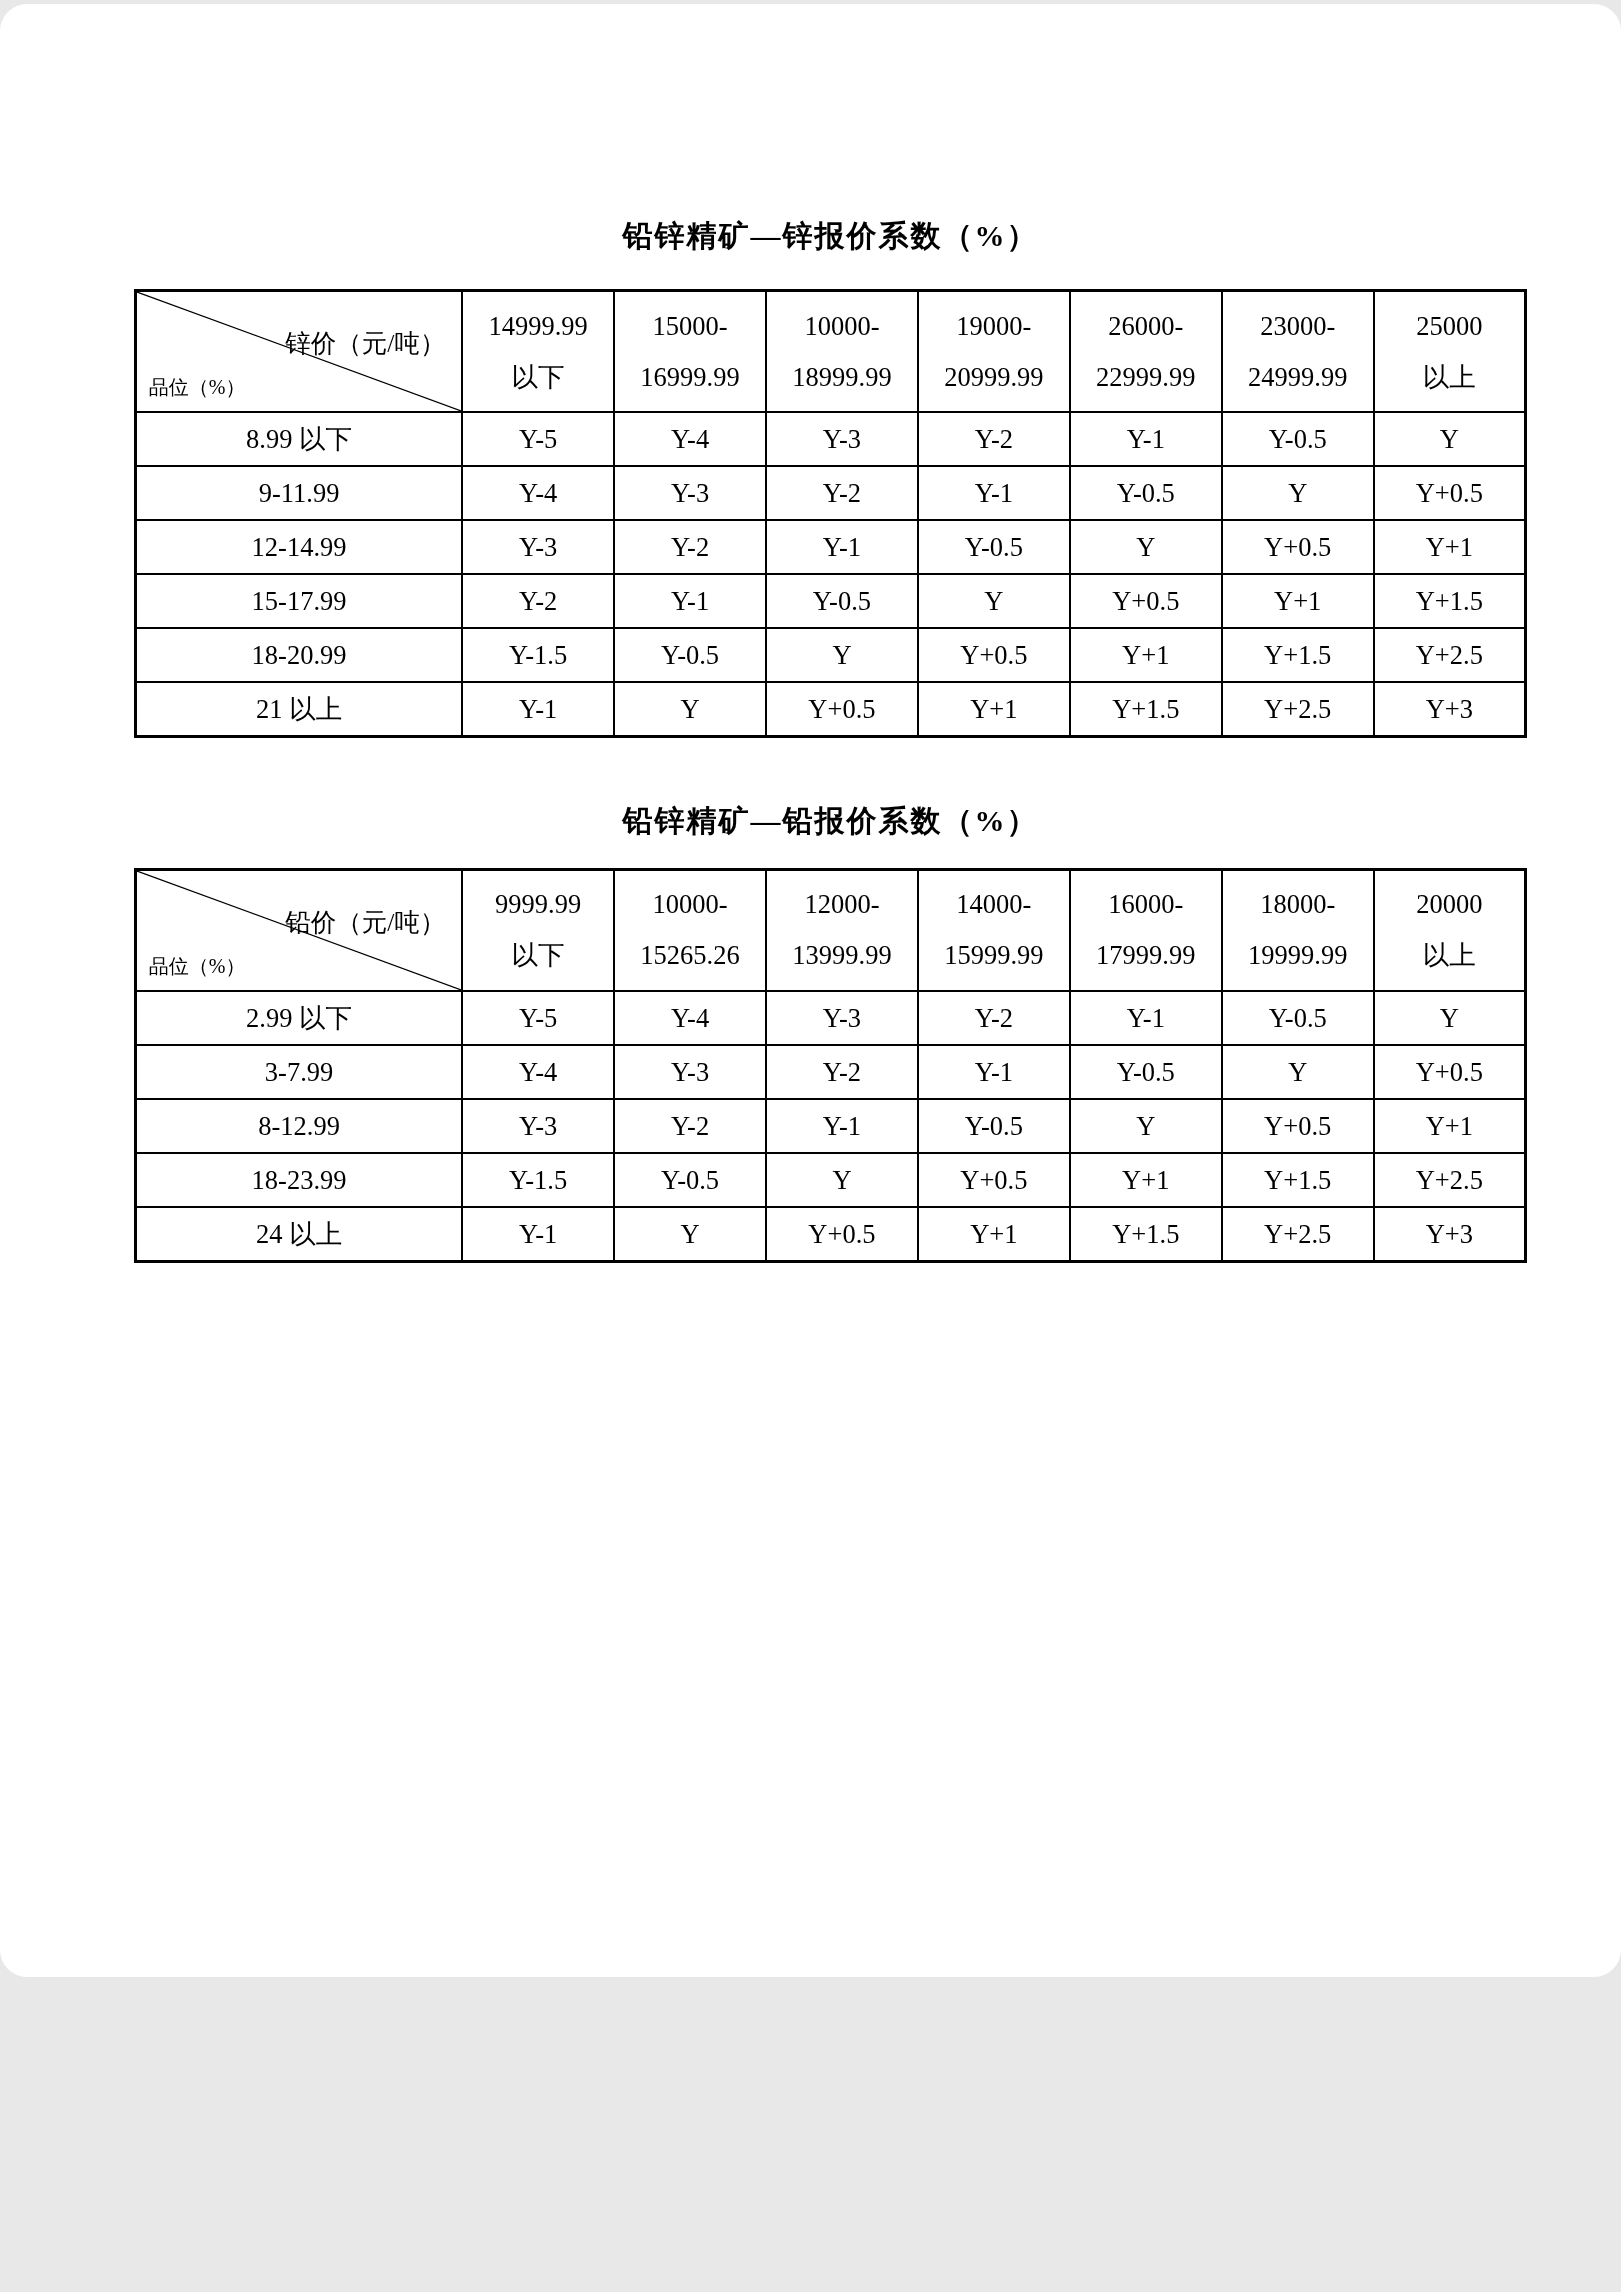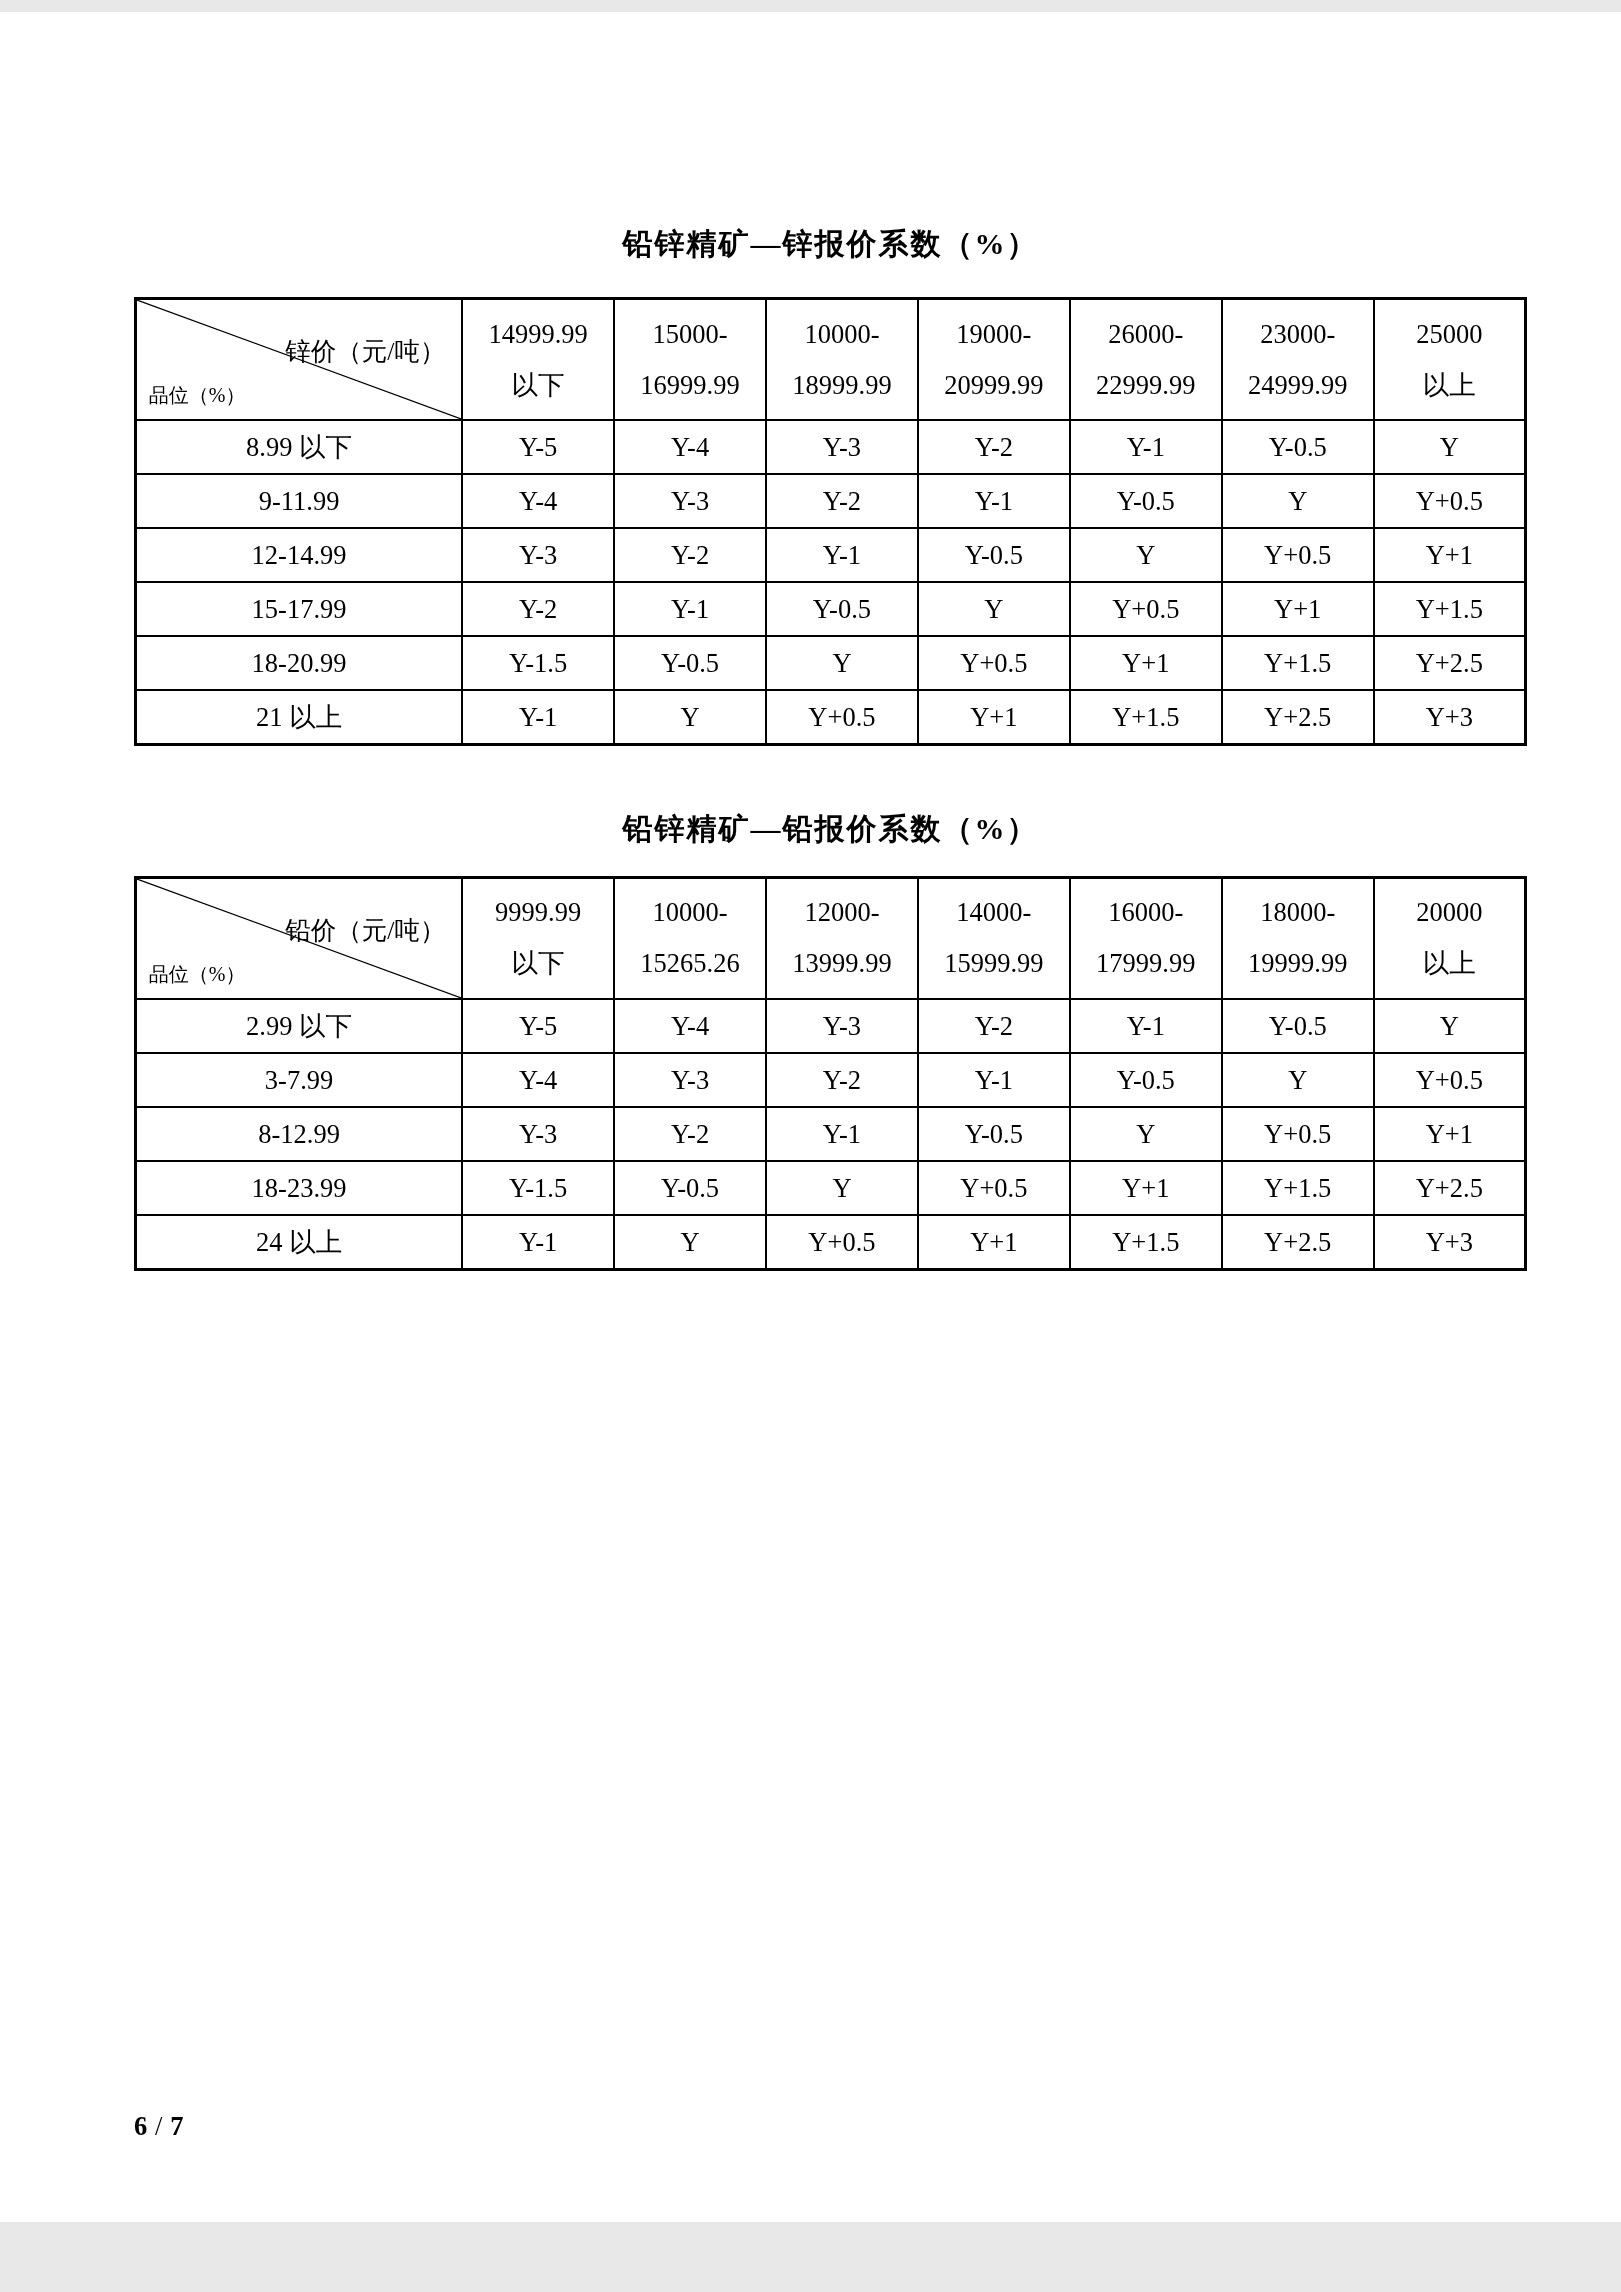--- a/index.html
+++ b/index.html
@@ -1,23 +1,24 @@
 <!DOCTYPE html>
 <html lang="zh"><head>
 <meta charset="utf-8">
 <style>
   html,body{margin:0;padding:0;background:#e8e8e8;}
   .page{
     position:relative;
-    width:1621px;height:2210px;
+    width:1621px;height:1973px;
     background:#ffffff;
-    margin:12px auto;
+    margin:4px auto;
     font-family:"Liberation Serif","DejaVu Serif",serif;
     color:#000;
     overflow:hidden;
+    border-radius:27px;
   }
   .content{
     position:absolute;
     left:134px;top:0;
     width:1393px;
   }
   .doc-title{
     text-align:center;
     font-size:30px;
     font-weight:bold;

